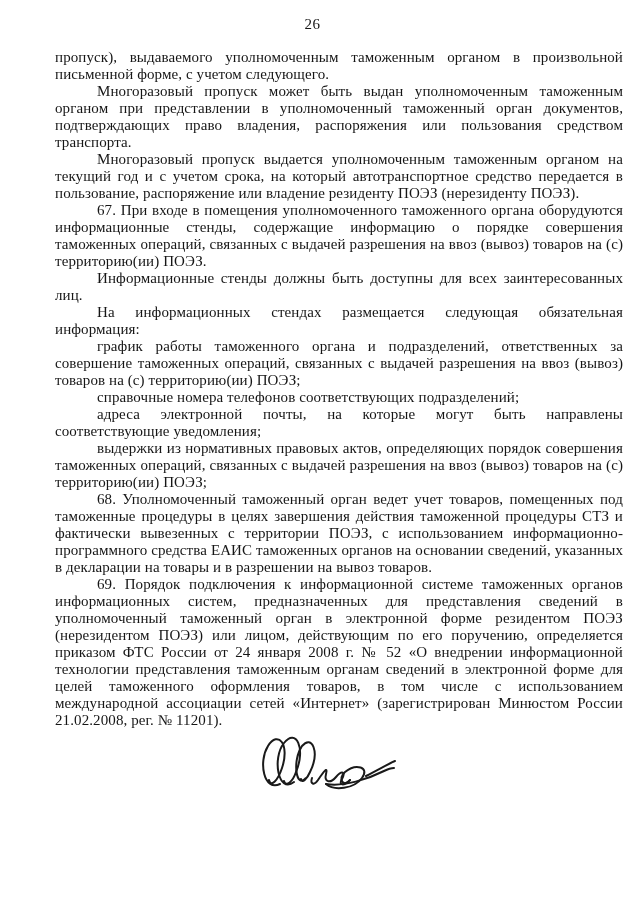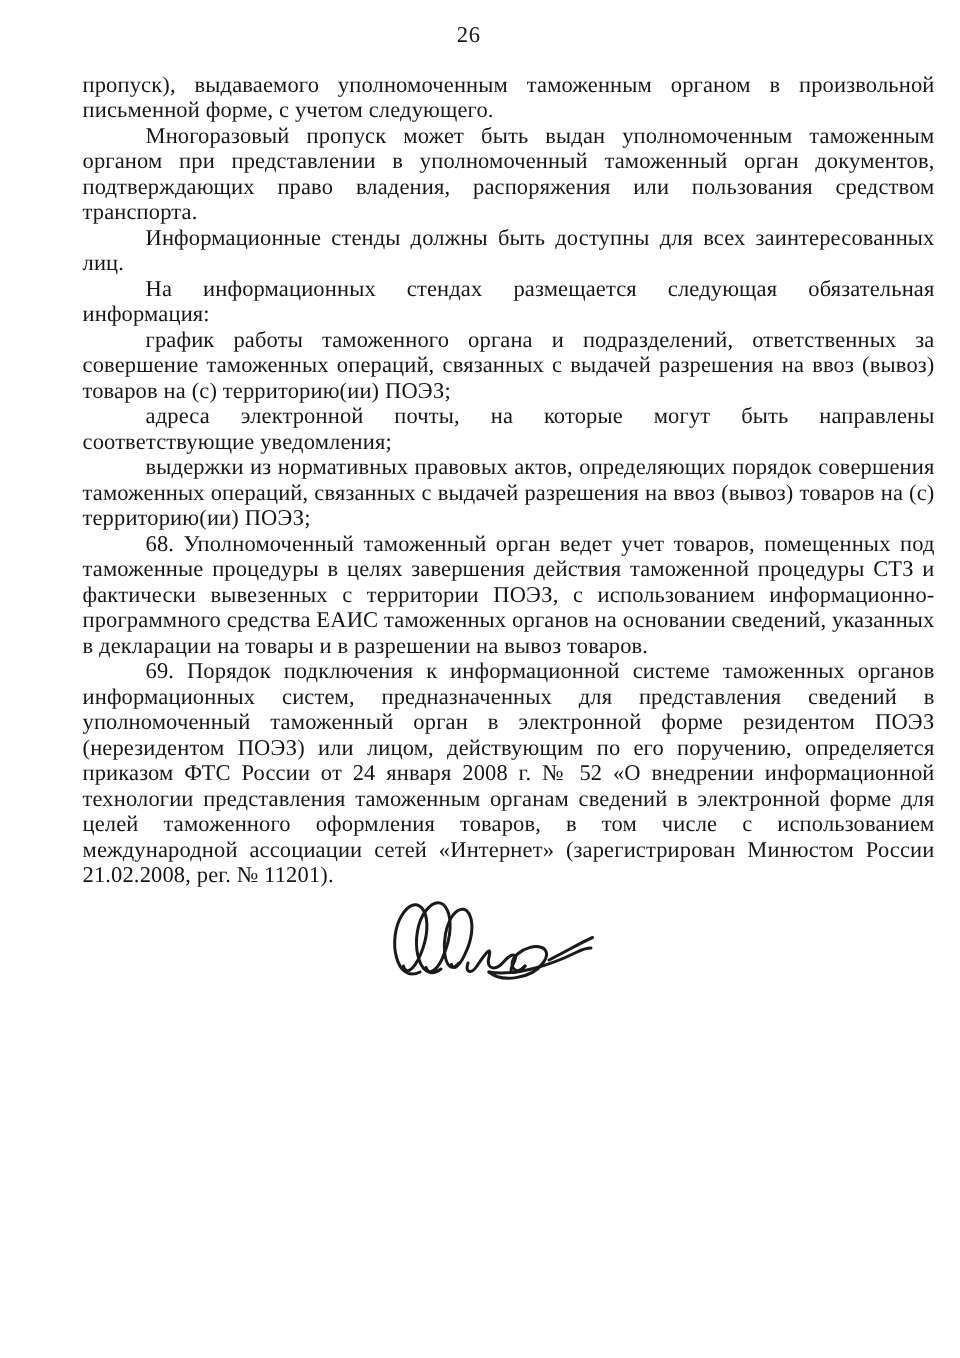--- a/index.html
+++ b/index.html
@@ -55,23 +55,26 @@
   }
 </style>
 </head>
 <body>
 
 <div class="page-number">26</div>
 
 <div class="text-block">
   <p class="continuation">пропуск), выдаваемого уполномоченным таможенным органом в произвольной письменной форме, с учетом следующего.</p>
   <p>Многоразовый пропуск может быть выдан уполномоченным таможенным органом при представлении в уполномоченный таможенный орган документов, подтверждающих право владения, распоряжения или пользования средством транспорта.</p>
+  <p>Многоразовый пропуск выдается уполномоченным таможенным органом на текущий год и с учетом срока, на который автотранспортное средство передается в пользование, распоряжение или владение резиденту ПОЭЗ (нерезиденту ПОЭЗ).</p>
+  <p>67. При входе в помещения уполномоченного таможенного органа оборудуются информационные стенды, содержащие информацию о порядке совершения таможенных операций, связанных с выдачей разрешения на ввоз (вывоз) товаров на (с) территорию(ии) ПОЭЗ.</p>
   <p>Информационные стенды должны быть доступны для всех заинтересованных лиц.</p>
   <p>На информационных стендах размещается следующая обязательная информация:</p>
   <p>график работы таможенного органа и подразделений, ответственных за совершение таможенных операций, связанных с выдачей разрешения на ввоз (вывоз) товаров на (с) территорию(ии) ПОЭЗ;</p>
+  <p>справочные номера телефонов соответствующих подразделений;</p>
   <p>адреса электронной почты, на которые могут быть направлены соответствующие уведомления;</p>
   <p>выдержки из нормативных правовых актов, определяющих порядок совершения таможенных операций, связанных с выдачей разрешения на ввоз (вывоз) товаров на (с) территорию(ии) ПОЭЗ;</p>
   <p>68. Уполномоченный таможенный орган ведет учет товаров, помещенных под таможенные процедуры в целях завершения действия таможенной процедуры СТЗ и фактически вывезенных с территории ПОЭЗ, с использованием информационно-программного средства ЕАИС таможенных органов на основании сведений, указанных в декларации на товары и в разрешении на вывоз товаров.</p>
   <p>69. Порядок подключения к информационной системе таможенных органов информационных систем, предназначенных для представления сведений в уполномоченный таможенный орган в электронной форме резидентом ПОЭЗ (нерезидентом ПОЭЗ) или лицом, действующим по его поручению, определяется приказом ФТС России от 24 января 2008 г. № 52 «О внедрении информационной технологии представления таможенным органам сведений в электронной форме для целей таможенного оформления товаров, в том числе с использованием международной ассоциации сетей «Интернет» (зарегистрирован Минюстом России 21.02.2008, рег. № 11201).</p>
 
   <div class="signature-wrap">
     <svg viewBox="0 0 150 60" xmlns="http://www.w3.org/2000/svg" aria-hidden="true">
       <g fill="none" stroke="#1a1a1a" stroke-width="2" stroke-linecap="round">
         <path d="M30,50 C14,58 8,28 18,12 C28,-4 40,10 32,34 C28,46 21,54 19,46"></path>
         <path d="M44,48 C28,60 22,24 34,9 C46,-6 56,14 46,38 C43,47 36,54 34,47"></path>

